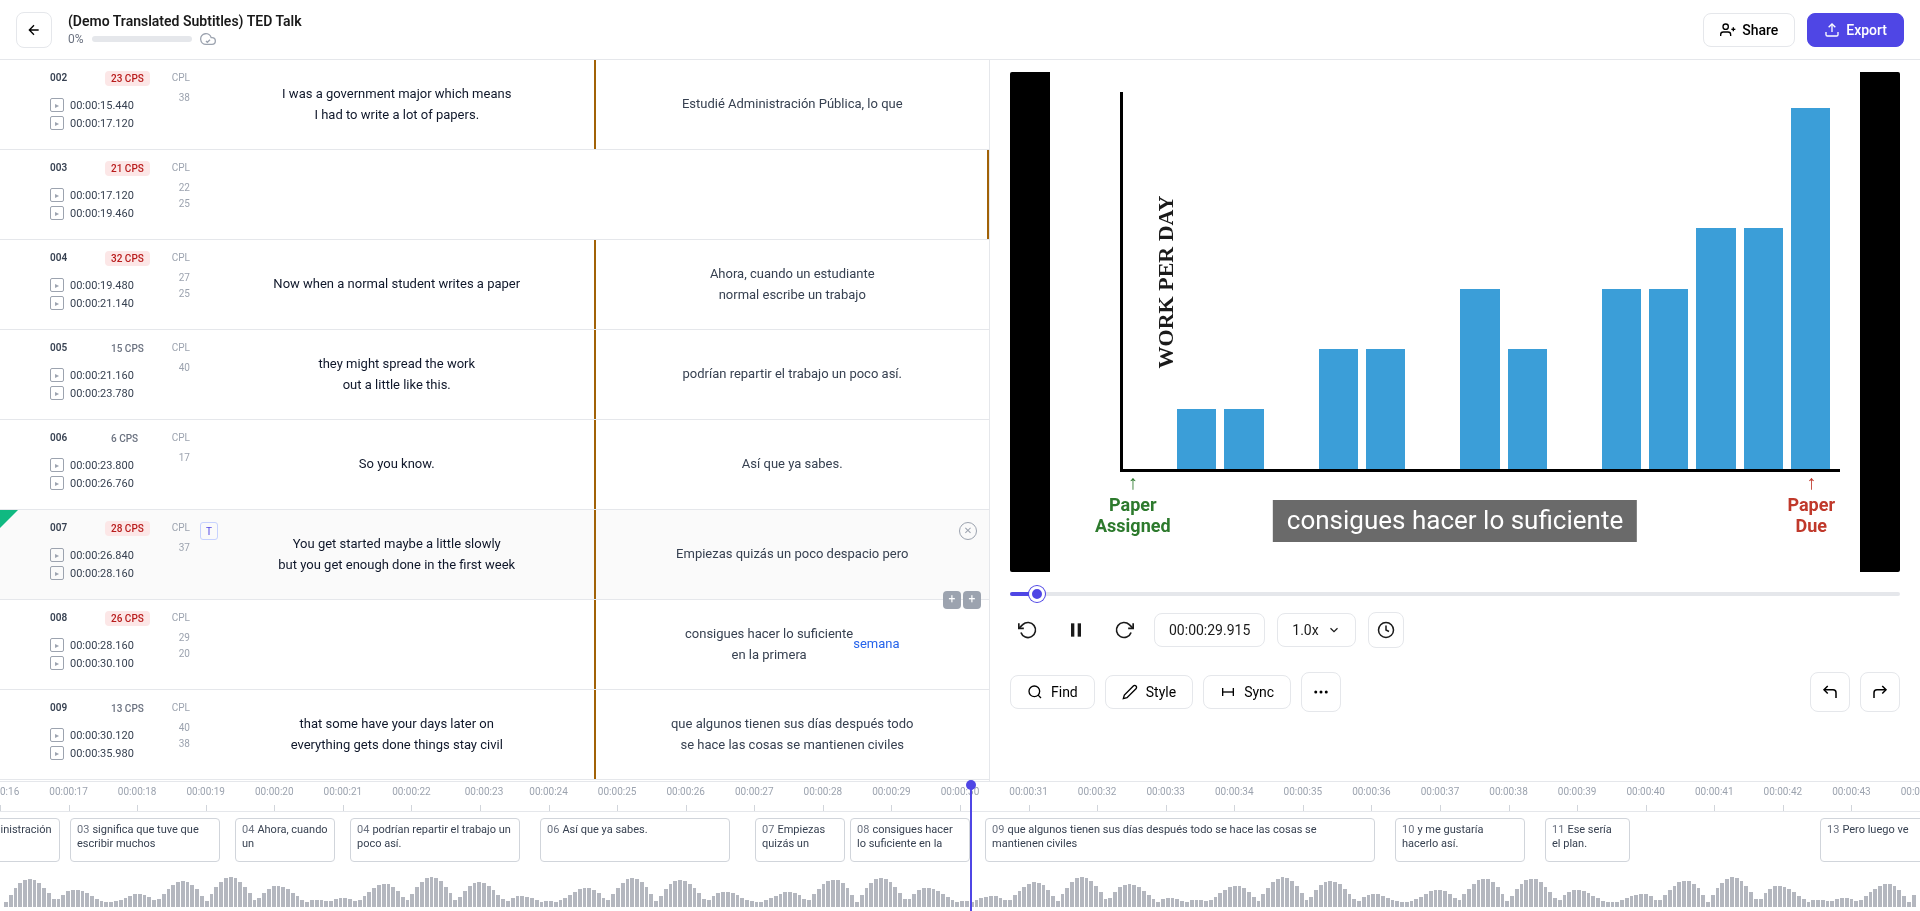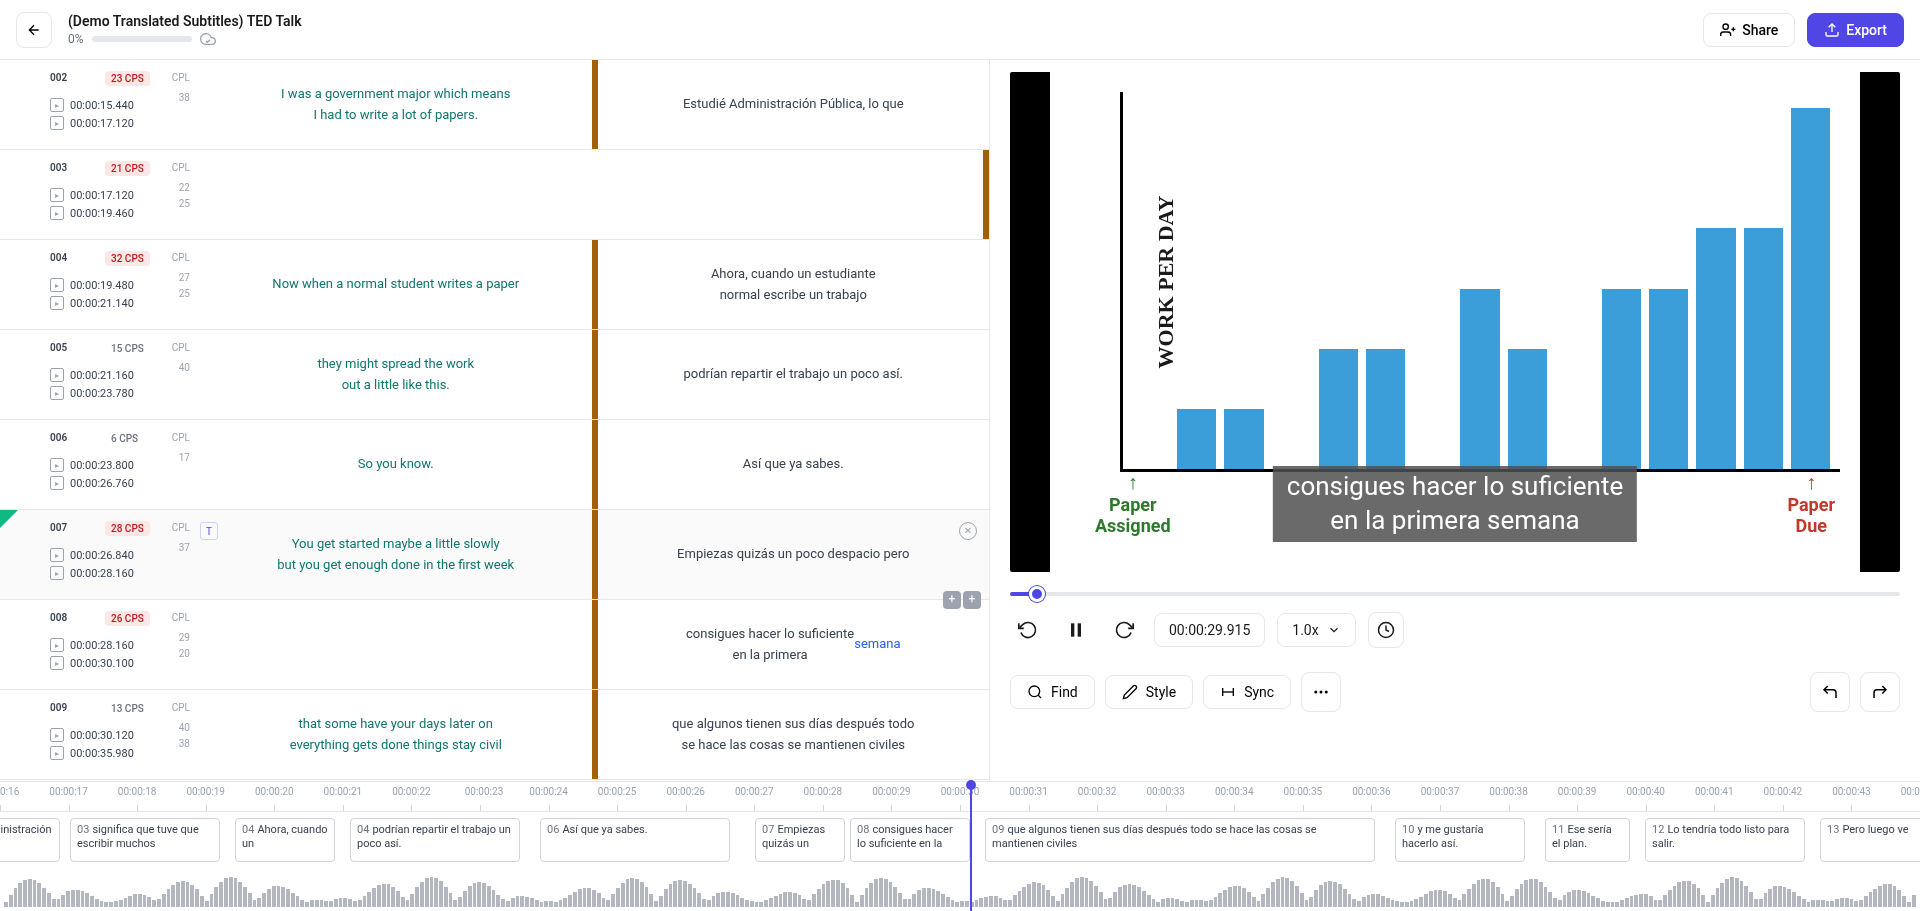--- a/index.html
+++ b/index.html
@@ -29,21 +29,21 @@
 .sub-row.active { background: #fafafa; }
 .sub-meta { width: 200px; padding: 12px 10px 12px 50px; position: relative; }
 .sub-num { position: absolute; left: 50px; top: 12px; font-size: 10px; font-weight: 600; color: #374151; }
 .cps-badge { position: absolute; left: 105px; top: 11px; font-size: 10px; padding: 2px 6px; border-radius: 4px; background: #fce7e7; color: #b91c1c; font-weight: 500; }
 .cps-badge.ok { background: transparent; color: #6b7280; }
 .cpl-label { position: absolute; right: 10px; top: 12px; font-size: 10px; color: #9ca3af; }
 .cpl-vals { position: absolute; right: 10px; top: 30px; font-size: 10px; color: #9ca3af; text-align: right; line-height: 1.6; }
 .time-block { margin-top: 26px; }
 .time-row { display: flex; align-items: center; gap: 6px; font-size: 11px; color: #374151; margin-bottom: 4px; }
 .time-icon { width: 14px; height: 14px; border: 1px solid #9ca3af; border-radius: 2px; display: flex; align-items: center; justify-content: center; font-size: 8px; color: #9ca3af; }
-.sub-source { flex: 1; display: flex; align-items: center; justify-content: center; padding: 12px; color: #0f766e; text-align: center; line-height: 1.6; border-right: 6px solid #a16207; }
+.sub-source { flex: 1; display: flex; align-items: center; justify-content: center; padding: 12px; color: #0f172a; text-align: center; line-height: 1.6; border-right: 2px solid #a16207; }
 .sub-target { flex: 1; display: flex; align-items: center; justify-content: center; padding: 12px; color: #374151; text-align: center; line-height: 1.6; position: relative; }
 .sub-target .hl { color: #2563eb; }
 .close-btn { position: absolute; right: 12px; top: 12px; width: 18px; height: 18px; border: 1px solid #9ca3af; border-radius: 50%; display: flex; align-items: center; justify-content: center; font-size: 10px; color: #9ca3af; cursor: pointer; }
 .corner-check { position: absolute; left: 0; top: 0; width: 0; height: 0; border-top: 18px solid #10b981; border-right: 18px solid transparent; }
 .text-cursor-icon { position: absolute; left: 200px; top: 12px; width: 18px; height: 18px; border: 1px solid #c7d2fe; border-radius: 3px; color: #4f46e5; font-size: 10px; display:flex; align-items:center; justify-content:center;}
 .add-pills { position: absolute; right: 8px; bottom: -10px; display: flex; gap: 2px; z-index: 2;}
 .pill { width: 18px; height: 18px; background: #9ca3af; border-radius: 4px; color: #fff; display:flex; align-items:center; justify-content:center; font-size: 12px; cursor:pointer;}
 
 
 .video-wrap { background: #000; width: 100%; aspect-ratio: 16/9; position: relative; border-radius: 2px; overflow: hidden; max-height: 500px;}
@@ -374,21 +374,20 @@
           <div class="arrow-label left">
             <div class="arrow-up" style="color:#2d7a2d">↑</div>
             <div id="arrow-left-text">Paper<br>Assigned</div>
           </div>
           <div class="arrow-label right">
             <div class="arrow-up" style="color:#c0392b">↑</div>
             <div id="arrow-right-text">Paper<br>Due</div>
           </div>
           <div class="caption-box">
             <div>consigues hacer lo suficiente</div>
-            <div>en la primera semana</div>
           </div>
         </div>
       </div>
 
       <div class="seek-bar">
         <div class="seek-fill"></div>
         <div class="seek-thumb"></div>
       </div>
 
       <div class="controls-row">
@@ -940,17 +939,16 @@
     <div class="clip" style="left: -30px; width: 90px;">dié ninistración</div>
         <div class="clip" style="left: 70px; width: 150px;"><span class="cn">03</span>significa que tuve que escribir muchos</div>
         <div class="clip" style="left: 235px; width: 100px;"><span class="cn">04</span>Ahora, cuando un</div>
         <div class="clip" style="left: 350px; width: 170px;"><span class="cn">04</span>podrían repartir el trabajo un poco así.</div>
         <div class="clip" style="left: 540px; width: 190px;"><span class="cn">06</span>Así que ya sabes.</div>
         <div class="clip" style="left: 755px; width: 90px;"><span class="cn">07</span>Empiezas quizás un</div>
         <div class="clip" style="left: 850px; width: 120px;"><span class="cn">08</span>consigues hacer lo suficiente en la</div>
         <div class="clip" style="left: 985px; width: 390px;"><span class="cn">09</span>que algunos tienen sus días después todo se hace las cosas se mantienen civiles</div>
         <div class="clip" style="left: 1395px; width: 130px;"><span class="cn">10</span>y me gustaría hacerlo así.</div>
         <div class="clip" style="left: 1545px; width: 85px;"><span class="cn">11</span>Ese sería el plan.</div>
-        <div class="clip" style="left: 1645px; width: 160px;"><span class="cn">12</span>Lo tendría todo listo para salir.</div>
         <div class="clip" style="left: 1820px; width: 120px;"><span class="cn">13</span>Pero luego ve</div>
       </div>
   </div>
 </div>
 
 </body></html>

